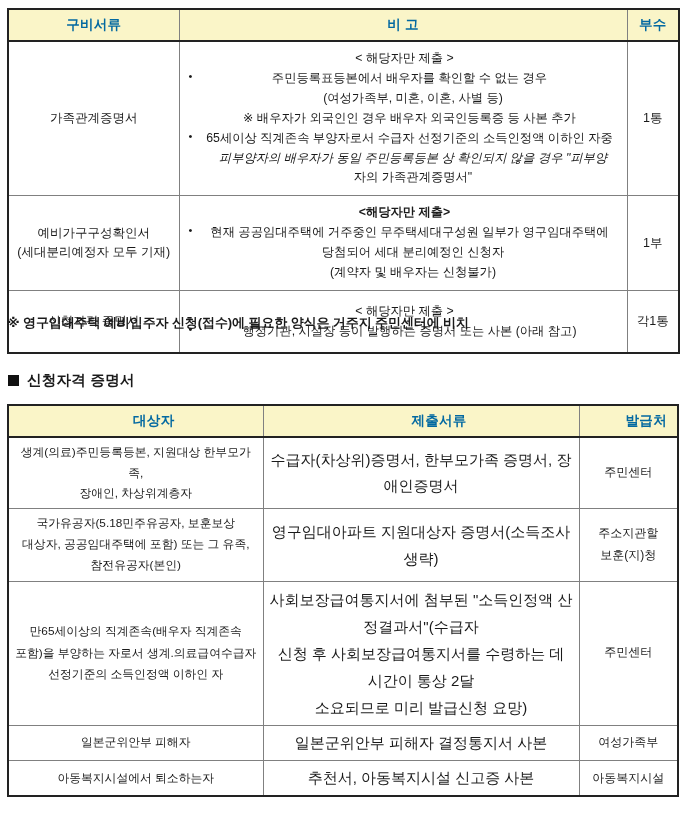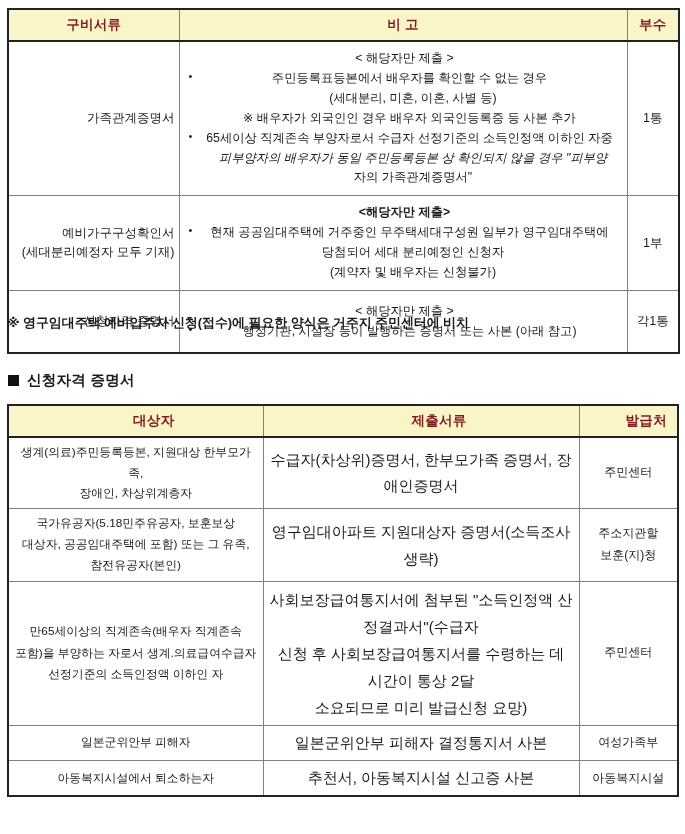--- a/index.html
+++ b/index.html
@@ -34,42 +34,42 @@
     border: 1px solid #808080;
     vertical-align: middle;
     padding: 0;
     box-sizing: border-box;
   }
   table.doc-table thead th {
     background: #FAF5C8;
     font-weight: bold;
     font-size: 13.5px;
     text-align: center;
-    color: #7f1d1d;
+    color: #0369a1;
     letter-spacing: .02em;
     border-bottom: 2px solid #222222;
   }
   table.doc-table {
     border: 2px solid #222222;
   }
 
   
   #table-requirements {
     position: absolute;
     left: 7px;
     top: 8px;
     width: 671px;
   }
   #table-requirements thead th { height: 32px; }
   #table-requirements .col-doc   { width: 171px; }
   #table-requirements .col-note  { width: 448px; }
   #table-requirements .col-count { width: 52px; }
 
   #table-requirements td.cell-doc {
-    text-align: right;
+    text-align: center;
     font-size: 12.5px;
     line-height: 1.55;
     padding: 21px 4px;
   }
   #table-requirements td.cell-note {
     text-align: center;
     font-size: 12.3px;
     line-height: 1.62;
     padding: 7px 6px 7px 9px;
   }
@@ -169,21 +169,21 @@
         <th>부수</th>
       </tr>
     </thead>
     <tbody id="req-body">
         <tr>
           <td class="cell-doc"><span>가족관계증명서</span></td>
           <td class="cell-note">
             <ul class="note-list">
               <li class="nobullet" style="padding-left: 0px;">&lt; 해당자만 제출 &gt;</li>
               <li class="bullet">주민등록표등본에서 배우자를 확인할 수 없는 경우</li>
-              <li class="nobullet" style="padding-left: 17px;">(세대분리, 미혼, 이혼, 사별 등)</li>
+              <li class="nobullet" style="padding-left: 17px;">(여성가족부, 미혼, 이혼, 사별 등)</li>
               <li class="marksym">※ 배우자가 외국인인 경우 배우자 외국인등록증 등 사본 추가</li>
               <li class="bullet">65세이상 직계존속 부양자로서 수급자 선정기준의 소득인정액 이하인 자중</li>
               <li class="nobullet" style="padding-left: 17px; font-style: italic;">피부양자의 배우자가 동일 주민등록등본 상 확인되지 않을 경우 "피부양</li>
               <li class="nobullet" style="padding-left: 17px;">자의 가족관계증명서"</li>
             </ul>
           </td>
           <td class="cell-count">1통</td>
         </tr>
         <tr>
           <td class="cell-doc"><span>예비가구구성확인서</span><br><span>(세대분리예정자 모두 기재)</span></td>

